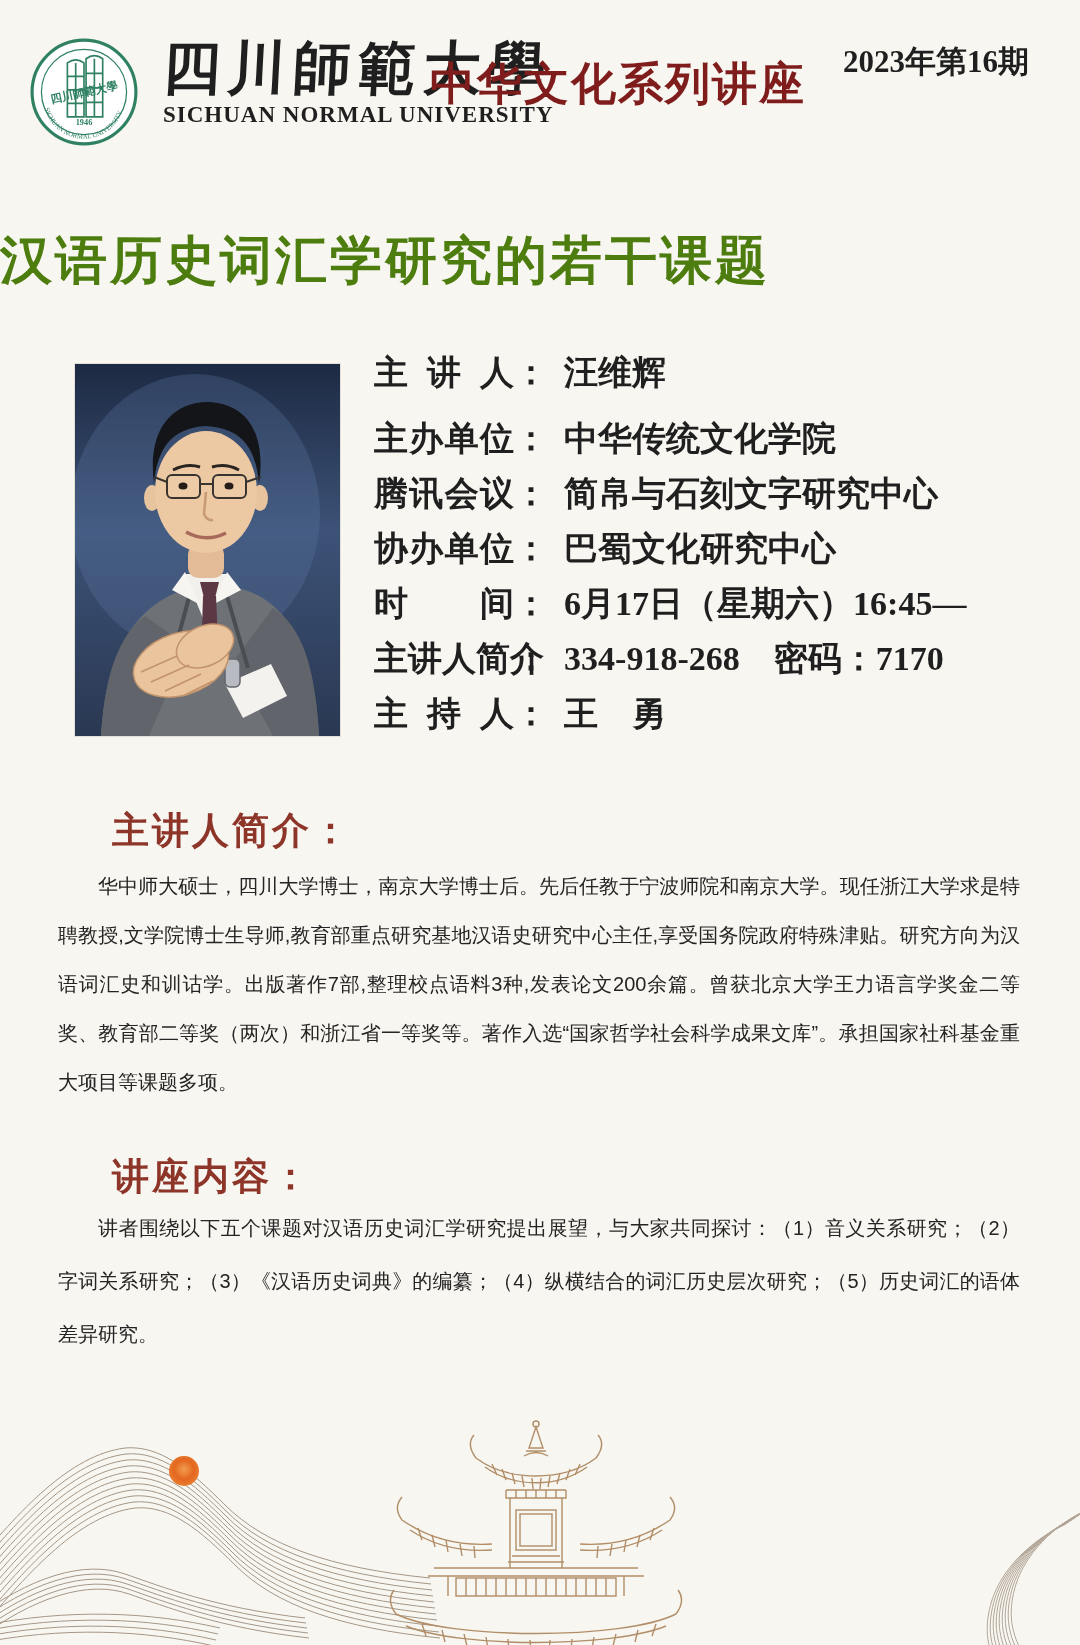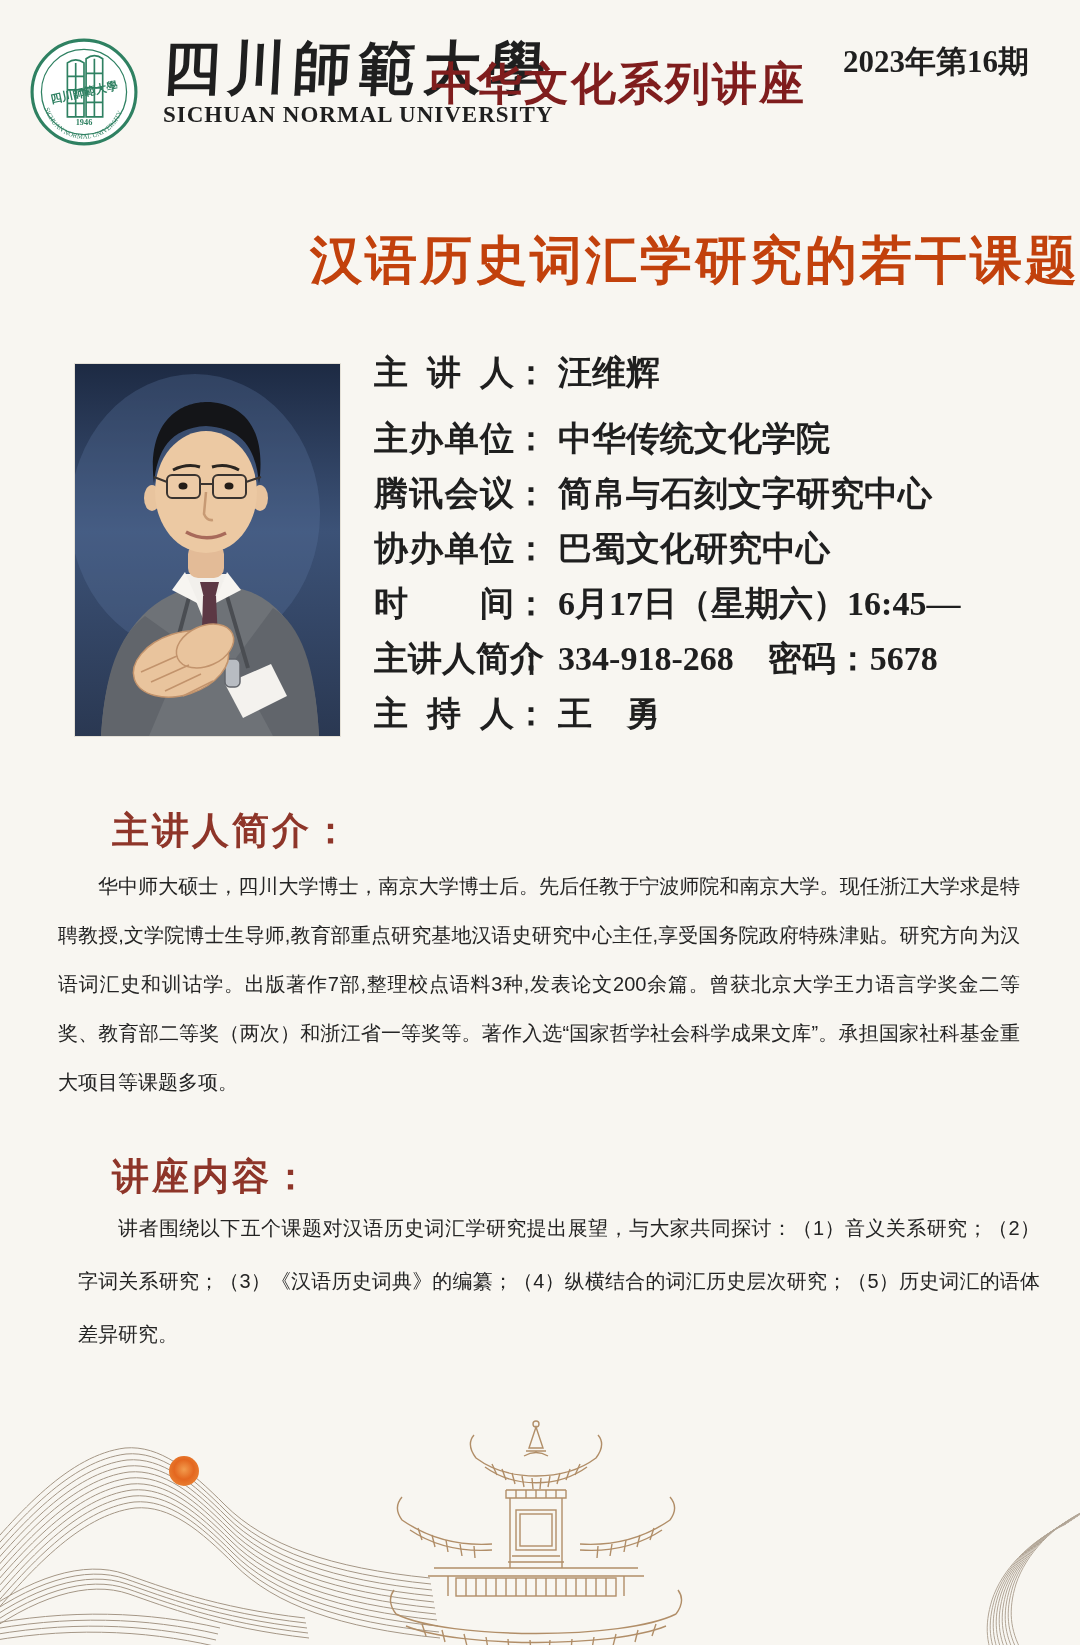--- a/index.html
+++ b/index.html
@@ -27,49 +27,49 @@
     font-size:45px;font-weight:900;letter-spacing:2px;line-height:64px;
     color:#7f1d1d;white-space:nowrap;
   }
   .issue{
     left:808px;top:42px;width:256px;text-align:center;
     font-size:31px;font-weight:700;line-height:40px;white-space:nowrap;
   }
 
   
   .main-title{
-    left:0;top:226px;width:1080px;text-align:right;
-    font-size:52px;font-weight:900;letter-spacing:3px;color:#c2410c;
+    left:0;top:226px;width:1080px;text-align:left;
+    font-size:52px;font-weight:900;letter-spacing:3px;color:#4d7c0f;
   }
 
   
   .photo{left:75px;top:364px;width:265px;height:372px;box-shadow:0 0 0 1px #e4e0d7;}
 
   
   .info{left:374px;top:350px;width:640px;font-size:34px;font-weight:700;}
   .info-row{height:55px;display:flex;align-items:flex-start;white-space:nowrap;}
   .info-row.first{margin-bottom:11px;}
   .info-label{display:inline-block;width:4.12em;text-align:justify;text-align-last:justify;}
-  .info-value{margin-left:10px;}
+  .info-value{margin-left:16px;}
 
   
   .section-head{
     left:112px;width:500px;
     font-size:37px;font-weight:900;letter-spacing:3px;color:#8e3529;
   }
   .head-bio{top:806px;}
   .head-content{top:1152px;}
   .para{
     left:58px;width:962px;
     font-family:"Liberation Sans","DejaVu Sans",sans-serif;
     font-size:20px;color:#242424;
     text-align:justify;text-indent:2em;
   }
   .para-bio{top:862px;line-height:49px;}
-  .para-content{top:1202px;line-height:53px;margin-left:20px;}
+  .para-content{top:1202px;line-height:53px;}
 
   
   .footer-art{left:0;top:1360px;width:1080px;height:285px;}
 </style>
 </head>
 <body>
 
 <div class="abs logo">
   <svg width="108" height="108" viewBox="0 0 104 104">
     <circle cx="52" cy="52" r="50" fill="#ffffff" stroke="#2f8162" stroke-width="3"></circle>
@@ -173,21 +173,21 @@
       <span class="info-value">巴蜀文化研究中心</span>
   </div>
   <div class="info-row">
     <span class="info-label">时间</span>
       <span>：</span>
       <span class="info-value">6月17日（星期六）16:45—</span>
   </div>
   <div class="info-row">
     <span class="info-label">主讲人简介</span>
       <span>：</span>
-      <span class="info-value">334-918-268　密码：5678</span>
+      <span class="info-value">334-918-268　密码：7170</span>
   </div>
   <div class="info-row">
     <span class="info-label">主持人</span>
       <span>：</span>
       <span class="info-value">王　勇</span>
   </div>
 </div>
 
 <div class="abs section-head head-bio">主讲人简介：</div>
 <div class="abs para para-bio">华中师大硕士，四川大学博士，南京大学博士后。先后任教于宁波师院和南京大学。现任浙江大学求是特聘教授,文学院博士生导师,教育部重点研究基地汉语史研究中心主任,享受国务院政府特殊津贴。研究方向为汉语词汇史和训诂学。出版著作7部,整理校点语料3种,发表论文200余篇。曾获北京大学王力语言学奖金二等奖、教育部二等奖（两次）和浙江省一等奖等。著作入选“国家哲学社会科学成果文库”。承担国家社科基金重大项目等课题多项。</div>

